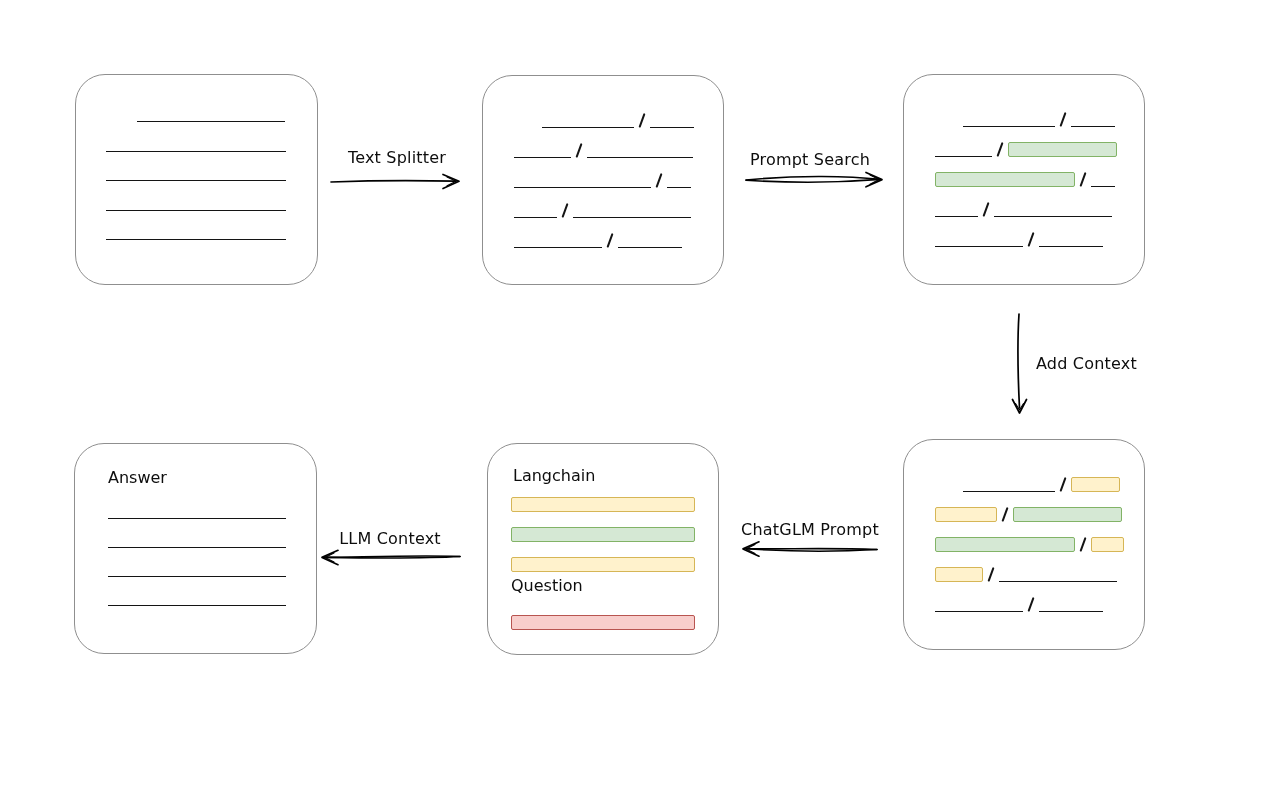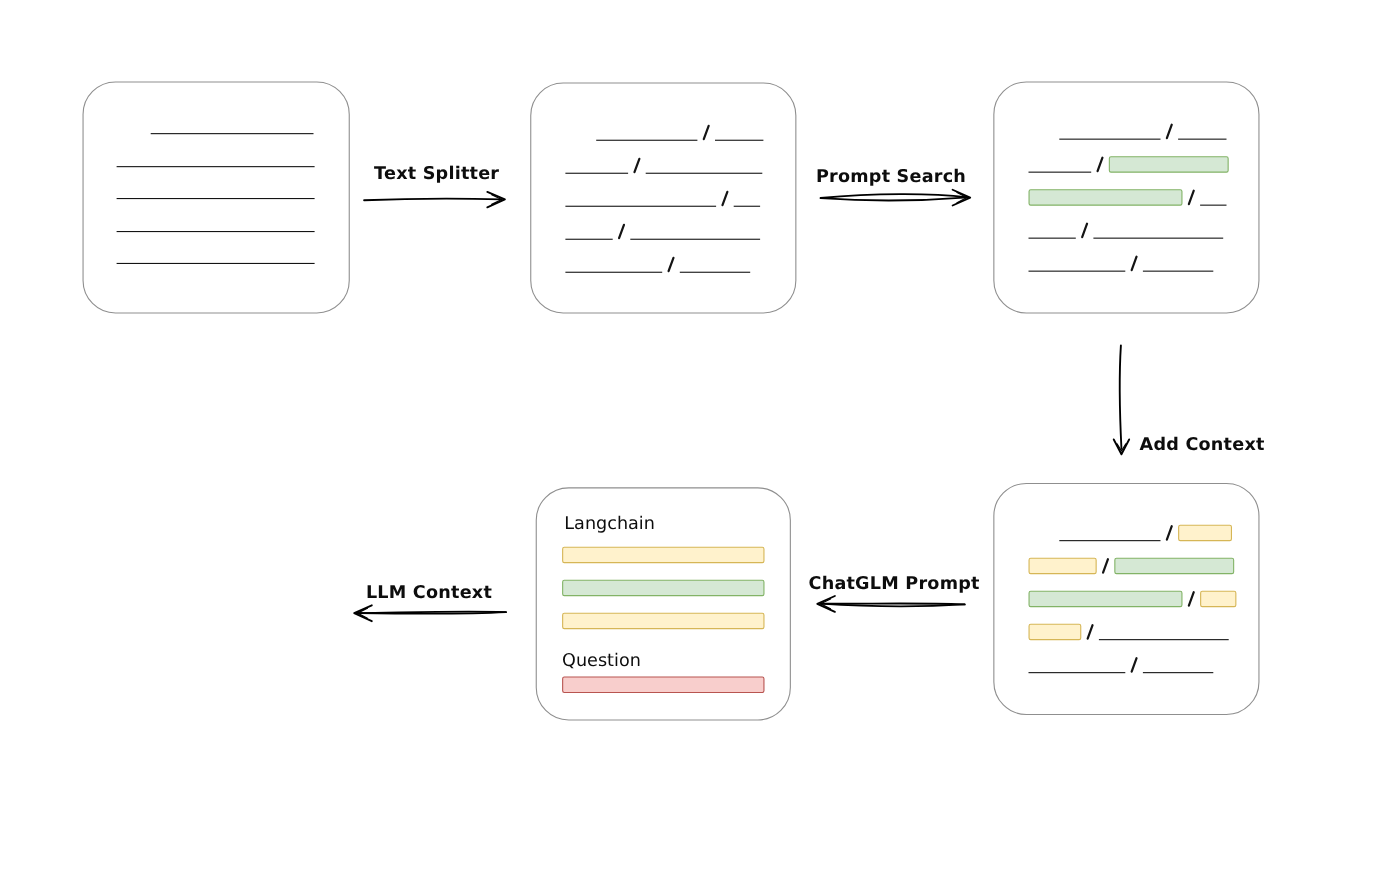--- a/index.html
+++ b/index.html
@@ -4,24 +4,24 @@
 <style>
   html,body{margin:0;padding:0;background:#ffffff;}
   .canvas{
     position:relative;width:1262px;height:792px;background:#ffffff;overflow:hidden;
     font-family:"DejaVu Sans",sans-serif;color:#111;
   }
   .box{
     position:absolute;background:#fff;border:1px solid #8f8f8f;border-radius:30px;
   }
   .arrow-label{
-    position:absolute;font-size:16px;font-weight:700;color:#0d0d0d;
+    position:absolute;font-size:16px;font-weight:400;color:#0d0d0d;
     text-align:center;white-space:nowrap;letter-spacing:0.2px;
   }
-  .arrow-label.left-align{text-align:center;margin-top:40px;}
+  .arrow-label.left-align{text-align:center;}
   .footer-text{
     position:absolute;font-size:17px;font-weight:500;color:#0d0d0d;
     text-align:center;white-space:nowrap;letter-spacing:0.2px;
   }
   svg.arrows{position:absolute;left:0;top:0;pointer-events:none;}
   svg.arrows path{stroke:#000;fill:none;stroke-linecap:round;stroke-linejoin:round;}
 
   
   .doc-lines{position:absolute;left:30px;top:0;right:18px;}
   .doc-line{height:0;border-top:1.7px solid #141414;}
@@ -179,26 +179,35 @@
       </div>
   </div>
 
   <div class="box" style="left:487px;top:443px;width:230px;height:210px">
     <div class="inner-label" style="left:25px;top:22px">Langchain</div>
     <div>
         <div class="bar yellow" style="top: 53px;"></div>
         <div class="bar green" style="top: 83px;"></div>
         <div class="bar yellow" style="top: 113px;"></div>
       </div>
-    <div class="inner-label" style="left:23px;top:146px">Question</div>
+    <div class="inner-label" style="left:23px;top:132px">Question</div>
     <div>
         <div class="bar red" style="top: 171px;"></div>
       </div>
   </div>
 
+  <div class="box" style="left:74px;top:443px;width:241px;height:209px">
+    <div class="inner-label" style="left:33px;top:24px">Answer</div>
+    <div class="doc-lines" style="left:33px;top:74px">
+        <div class="doc-line" style="width: 178px; margin-left: 0px;"></div>
+        <div class="doc-line" style="width: 178px; margin-left: 0px; margin-top: 28px;"></div>
+        <div class="doc-line" style="width: 178px; margin-left: 0px; margin-top: 28px;"></div>
+        <div class="doc-line" style="width: 178px; margin-left: 0px; margin-top: 28px;"></div>
+      </div>
+  </div>
 
   <div class="arrow-label" style="left:327px;top:148px;width:140px">Text Splitter</div>
   <div class="arrow-label" style="left:740px;top:150px;width:140px">Prompt Search</div>
   <div class="arrow-label left-align" style="left:1036px;top:354px">Add Context</div>
   <div class="arrow-label" style="left:735px;top:520px;width:150px">ChatGLM Prompt</div>
   <div class="arrow-label" style="left:325px;top:529px;width:130px">LLM Context</div>
 
 
 </div>
 

